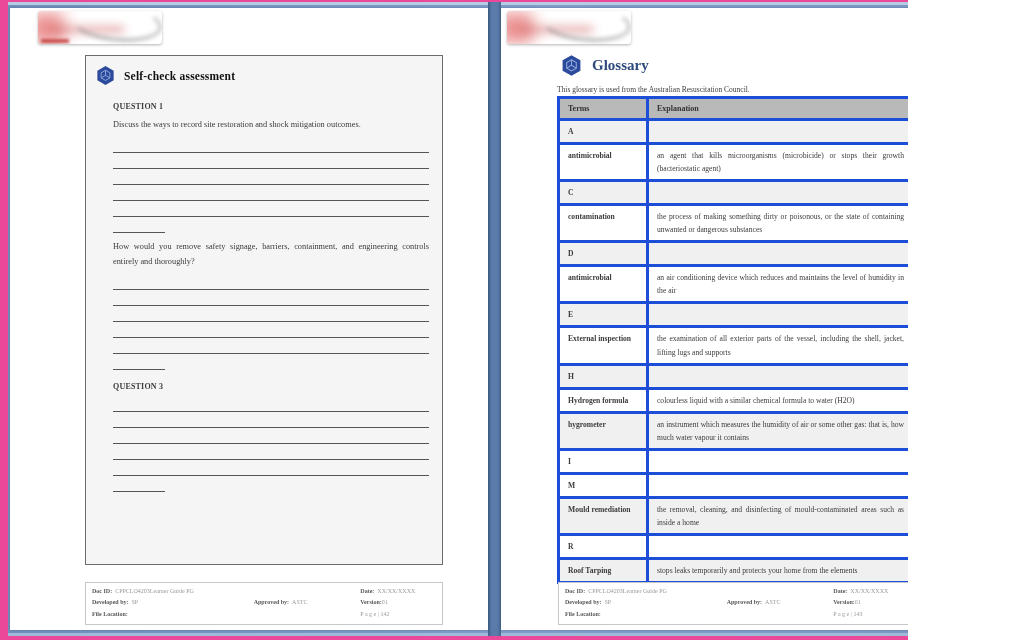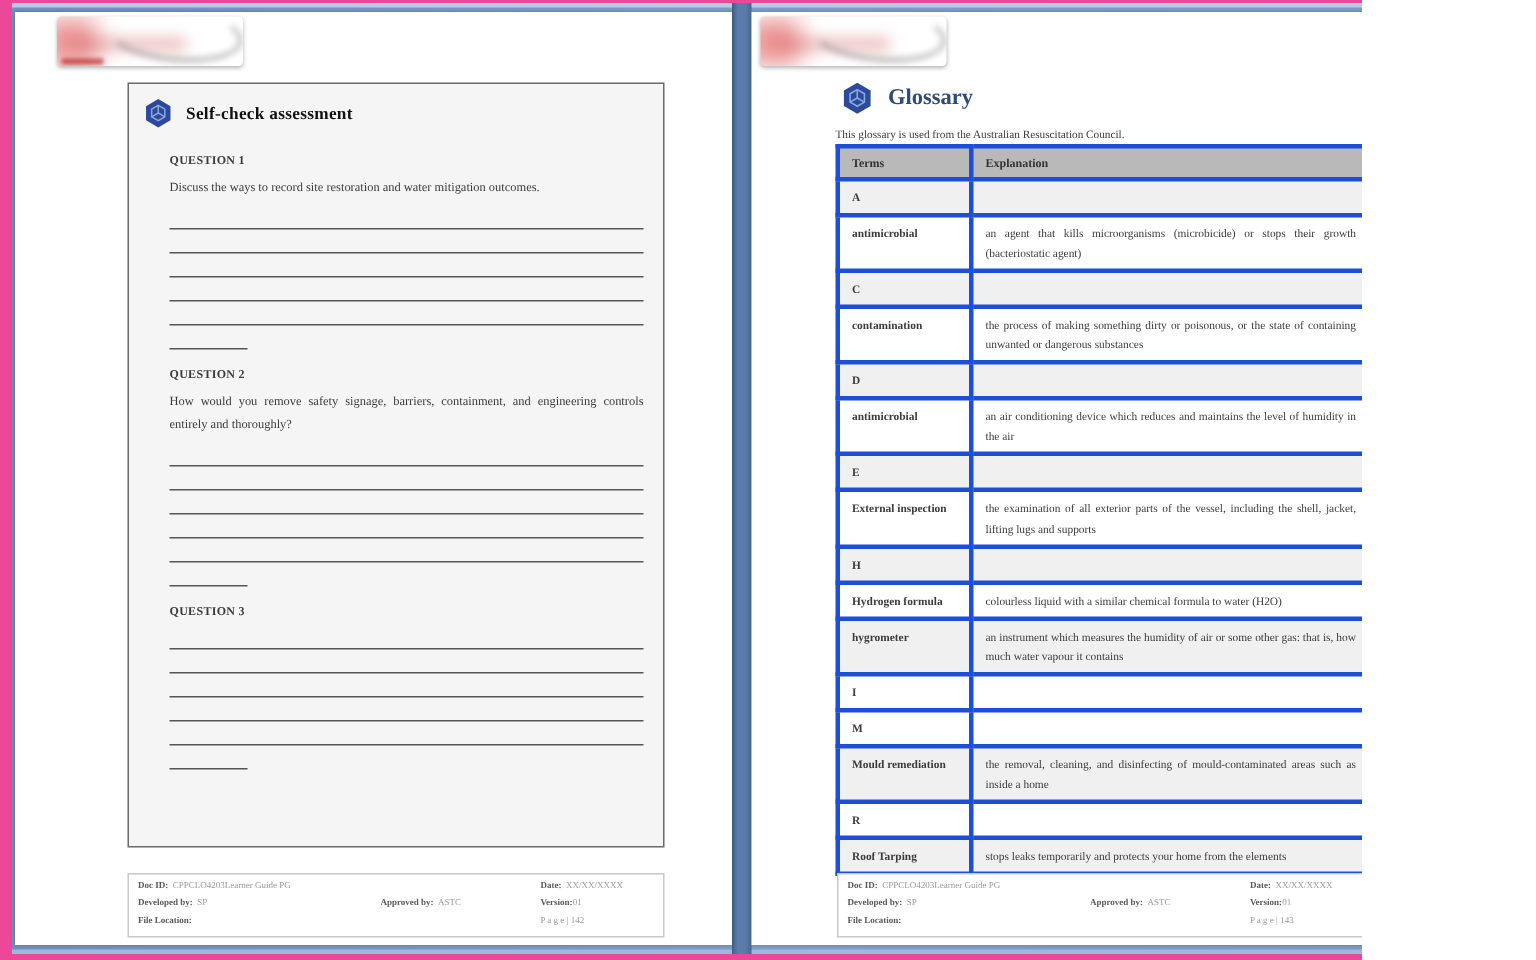--- a/index.html
+++ b/index.html
@@ -108,33 +108,32 @@
             <polygon points="12,1.2 21.3,6.6 21.3,17.4 12,22.8 2.7,17.4 2.7,6.6" fill="#2b4a9b"></polygon>
             <polygon points="12,6 17,8.9 17,14.7 12,17.6 7,14.7 7,8.9" fill="none" stroke="#8fa8dc" stroke-width="1.1"></polygon>
             <path d="M12 6 L12 11.8 L7 14.7 M12 11.8 L17 14.7" stroke="#8fa8dc" stroke-width="1.1" fill="none"></path>
           </svg>
         </span>
         <span class="sec-title">Self-check assessment</span>
       </div>
       <div class="questions" id="questions">
   <div class="qblock">
     <div class="qheading">QUESTION 1</div>
-    <div class="qtext">Discuss the ways to record site restoration and water mitigation outcomes.</div>
+    <div class="qtext">Discuss the ways to record site restoration and shock mitigation outcomes.</div>
     <div class="qlines">
               <div class="aline"></div>
               <div class="aline"></div>
               <div class="aline"></div>
               <div class="aline"></div>
               <div class="aline"></div>
             </div>
     <div class="aline-short"></div>
   </div>
 
   <div class="qblock">
-    <div class="qheading">QUESTION 2</div>
     <div class="qtext">How would you remove safety signage, barriers, containment, and engineering controls entirely and thoroughly?</div>
     <div class="qlines">
               <div class="aline"></div>
               <div class="aline"></div>
               <div class="aline"></div>
               <div class="aline"></div>
               <div class="aline"></div>
             </div>
     <div class="aline-short"></div>
   </div>

